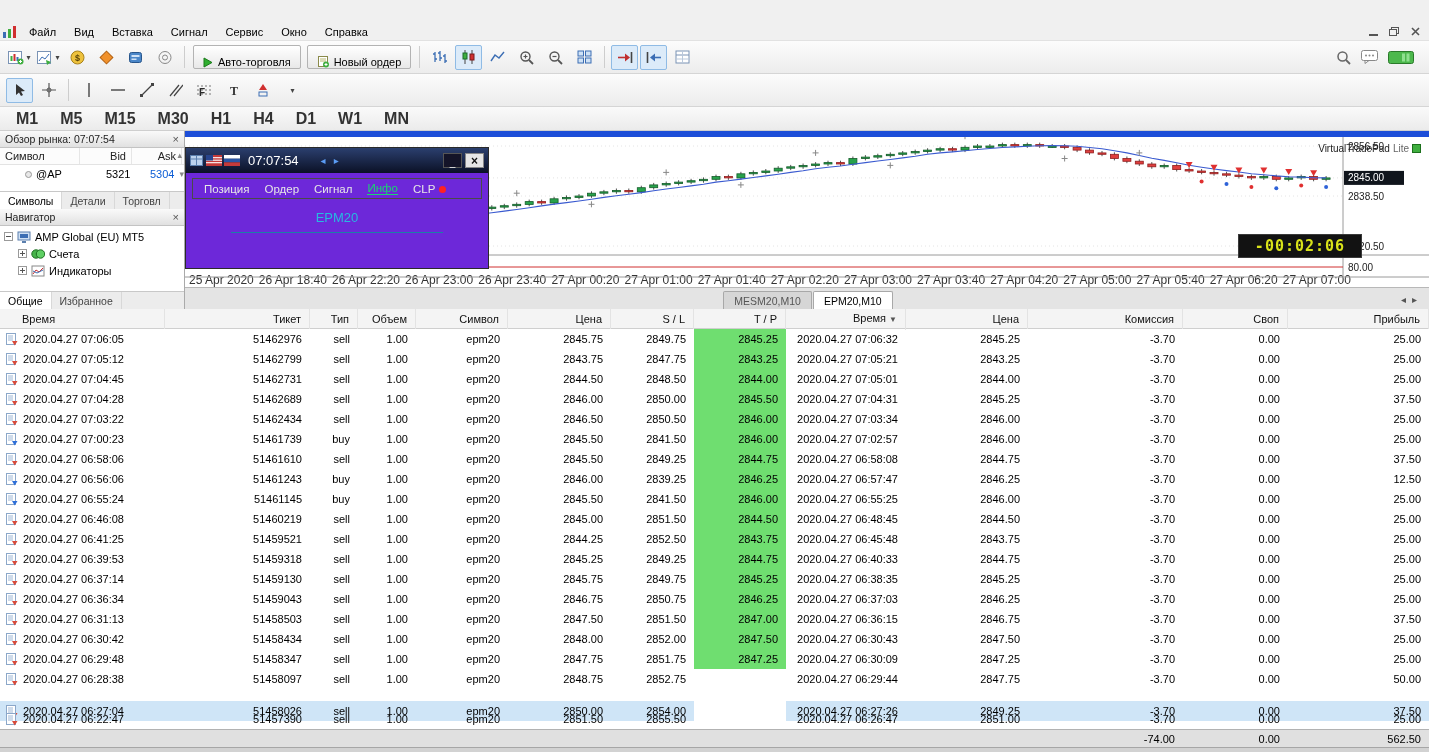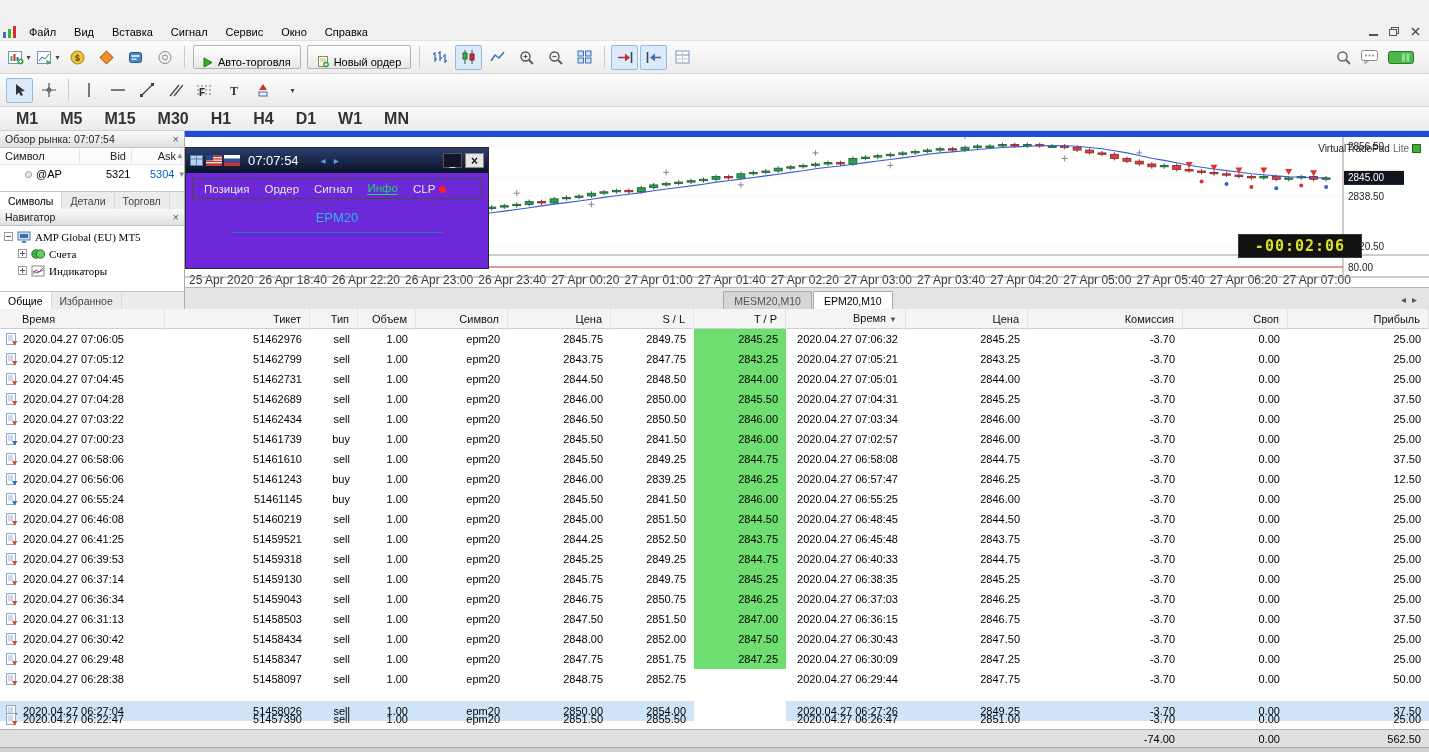--- a/index.html
+++ b/index.html
@@ -40,21 +40,21 @@
   .mw-col.r{text-align:right;}
   .mw-scroll{position:absolute;right:2px;top:2px;color:#888;font-size:9px;}
   .mw-row{height:18px;flex:none;display:flex;align-items:center;}
   .mw-cell{padding:0 5px;white-space:nowrap;}
   .bullet{display:inline-block;width:7px;height:7px;border:1px solid #9a9a9a;border-radius:50%;background:#e8e8e8;margin-right:4px;}
   .ask-blue{color:#0b5cd5;}
   .mini-tabs{height:18px;flex:none;background:#ececec;border-top:1px solid #c8c8c8;display:flex;font-size:10.5px;color:#444;}
   .mini-tab{padding:0 8px;display:flex;align-items:center;border-right:1px solid #d8d8d8;}
   .mini-tab.active{background:#fff;color:#000;}
   .nav-tree{flex:1;overflow:hidden;padding-top:2px;}
-  .nav-row{height:17px;display:flex;align-items:center;gap:4px;white-space:nowrap;font-family:Liberation Serif, serif;}
+  .nav-row{height:17px;display:flex;align-items:center;gap:4px;white-space:nowrap;}
   
   .chart-area{flex:1;display:flex;flex-direction:column;background:#fff;}
   .chart-wrap{position:relative;height:142px;flex:none;border-top:6px solid #1d4ed8;background:#fff;}
   #chart-svg{font-family:"Liberation Sans",sans-serif;}
   .xlabels{height:14px;flex:none;display:flex;justify-content:space-between;width:1170px;
     padding:0 4px;font-size:12px;color:#333;align-items:center;white-space:nowrap;}
   .chart-tabs{height:22px;flex:none;background:#e4e4e4;border-top:1px solid #b8b8b8;display:flex;align-items:flex-end;
     padding-left:3px;position:relative;justify-content:center;}
   .ctab{padding:3px 10px 2px;margin-right:1px;border:1px solid #a8a8a8;border-bottom:none;background:#d6d6d6;
     color:#555;font-size:10.5px;border-radius:2px 2px 0 0;}

